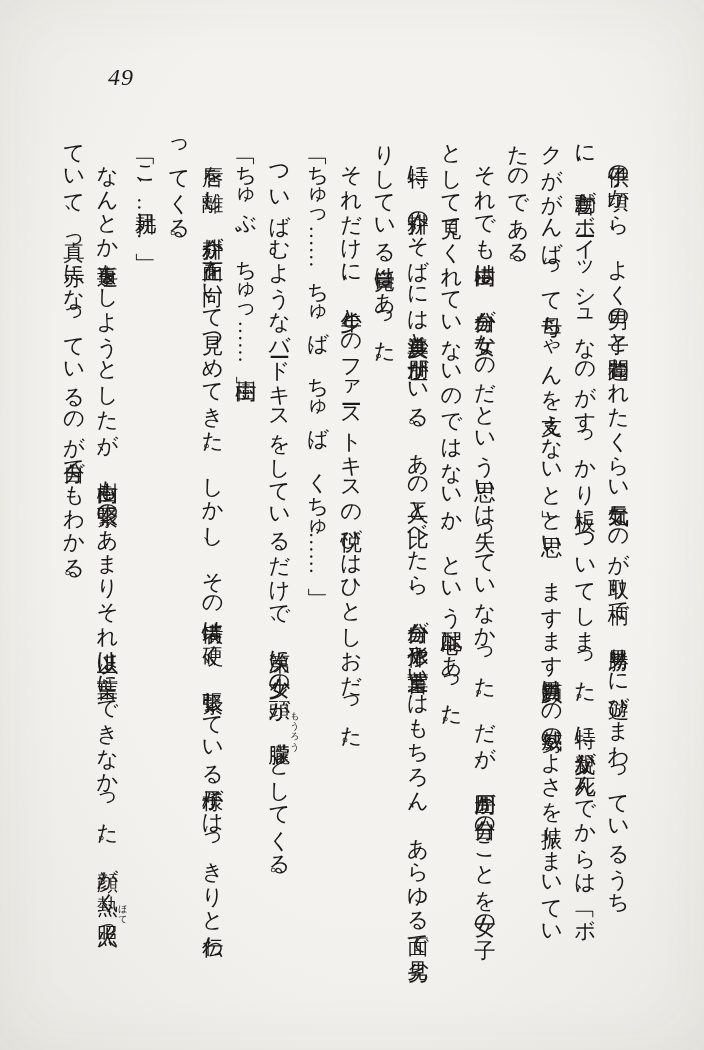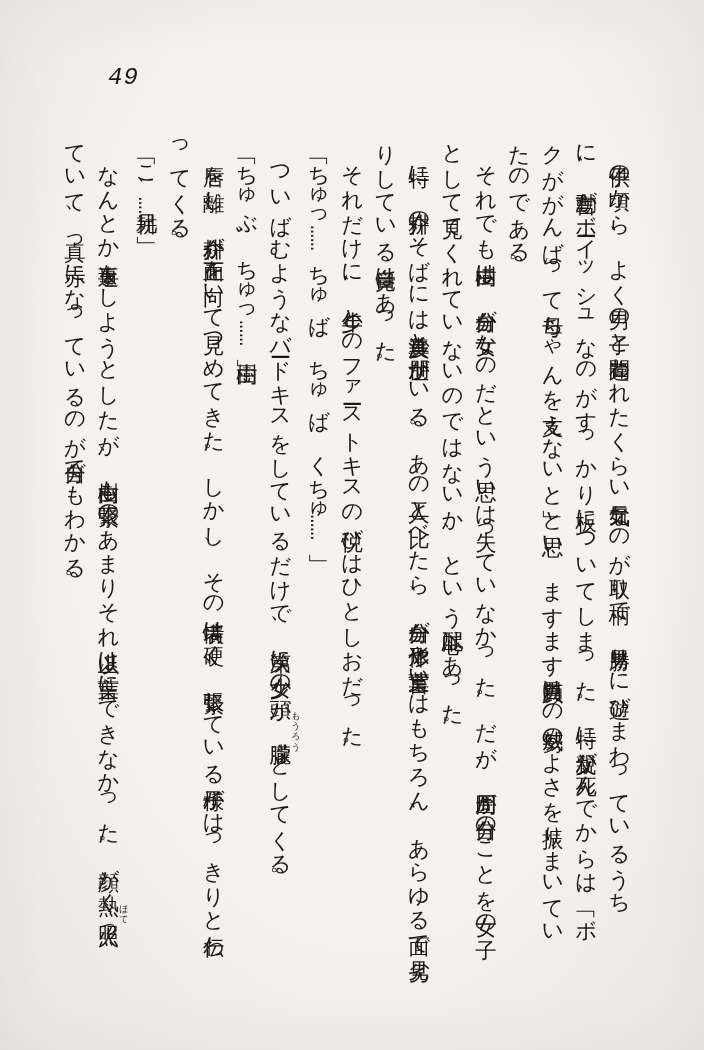--- a/index.html
+++ b/index.html
@@ -16,21 +16,20 @@
     height: 1050px;
     position: relative;
     overflow: hidden;
     background: radial-gradient(ellipse at 52% 42%, var(--paper) 55%, var(--paper-edge) 100%);
     font-family: "Liberation Serif", "DejaVu Serif", serif;
   }
   .page {
     position: absolute;
     inset: 0;
     box-shadow: inset 0 0 70px rgba(60, 50, 40, 0.05);
-    font-family: Liberation Mono, monospace;
   }
   .page-number {
     position: absolute;
     top: 64px;
     left: 108px;
     font-size: 24px;
     font-style: italic;
     color: var(--ink);
     letter-spacing: 1px;
   }

